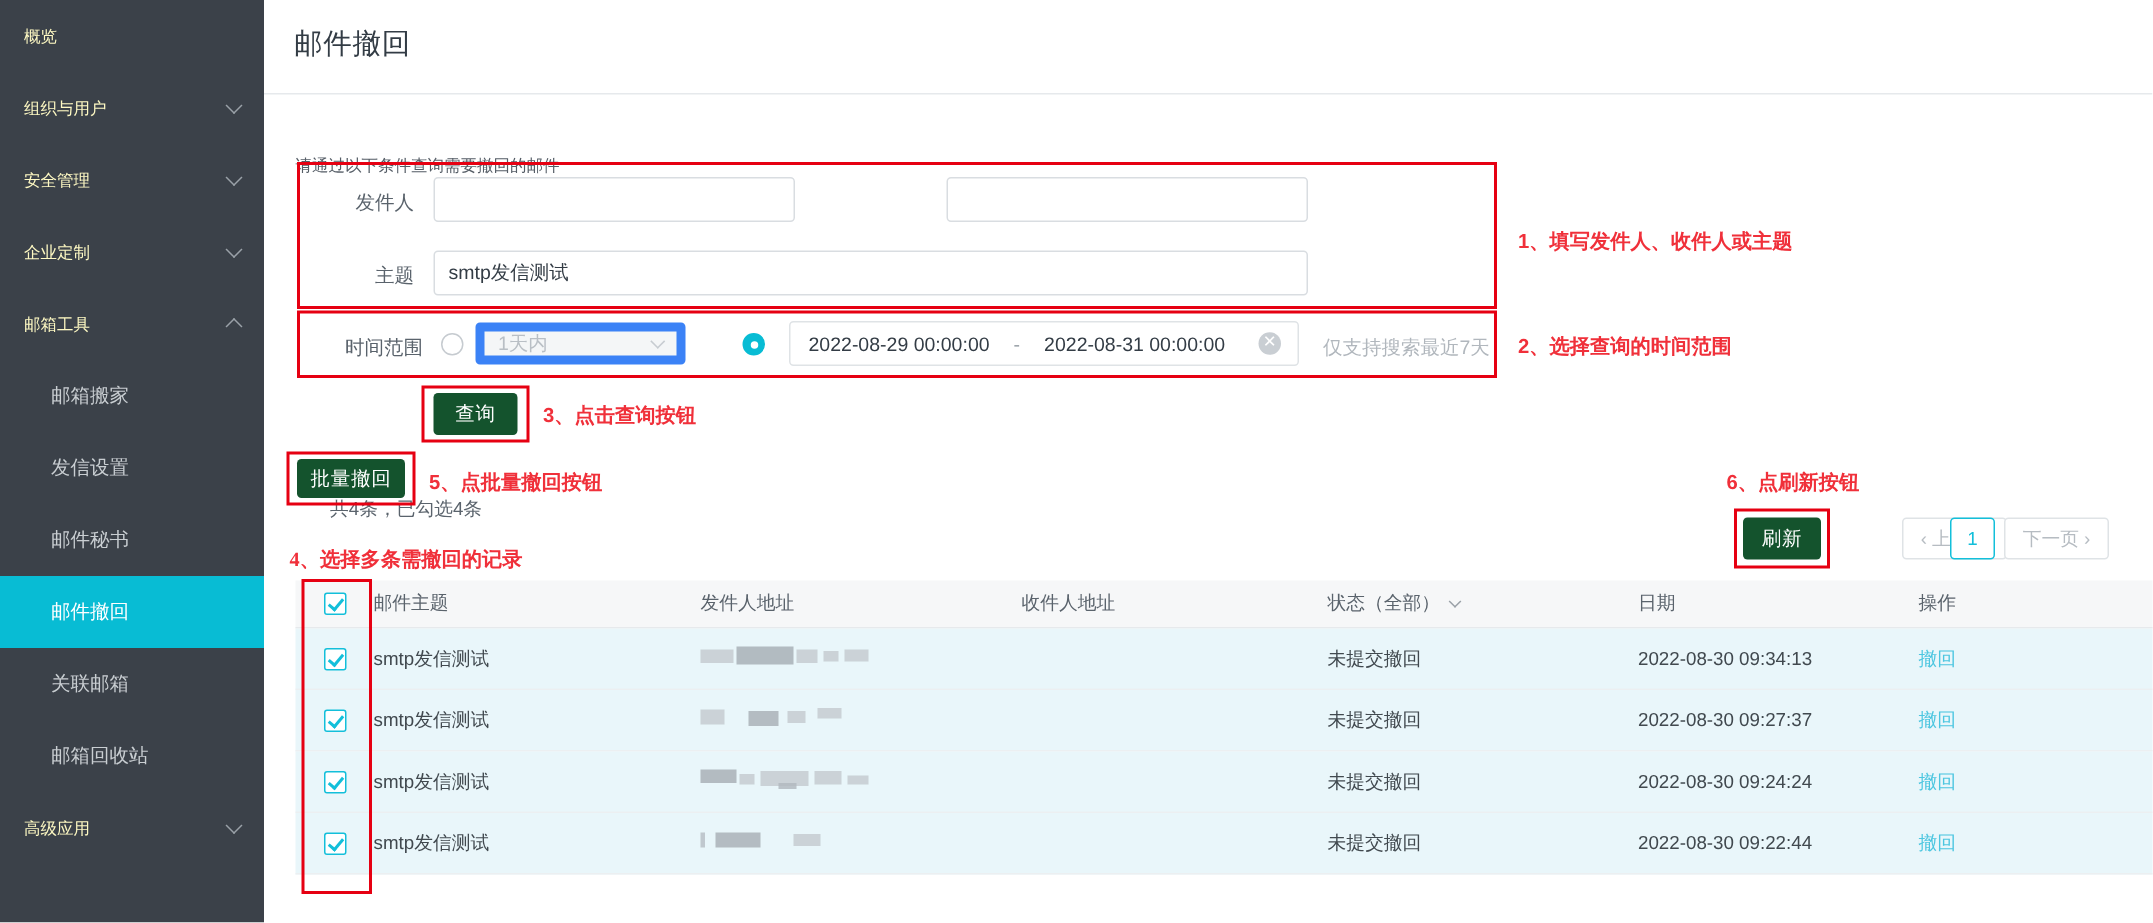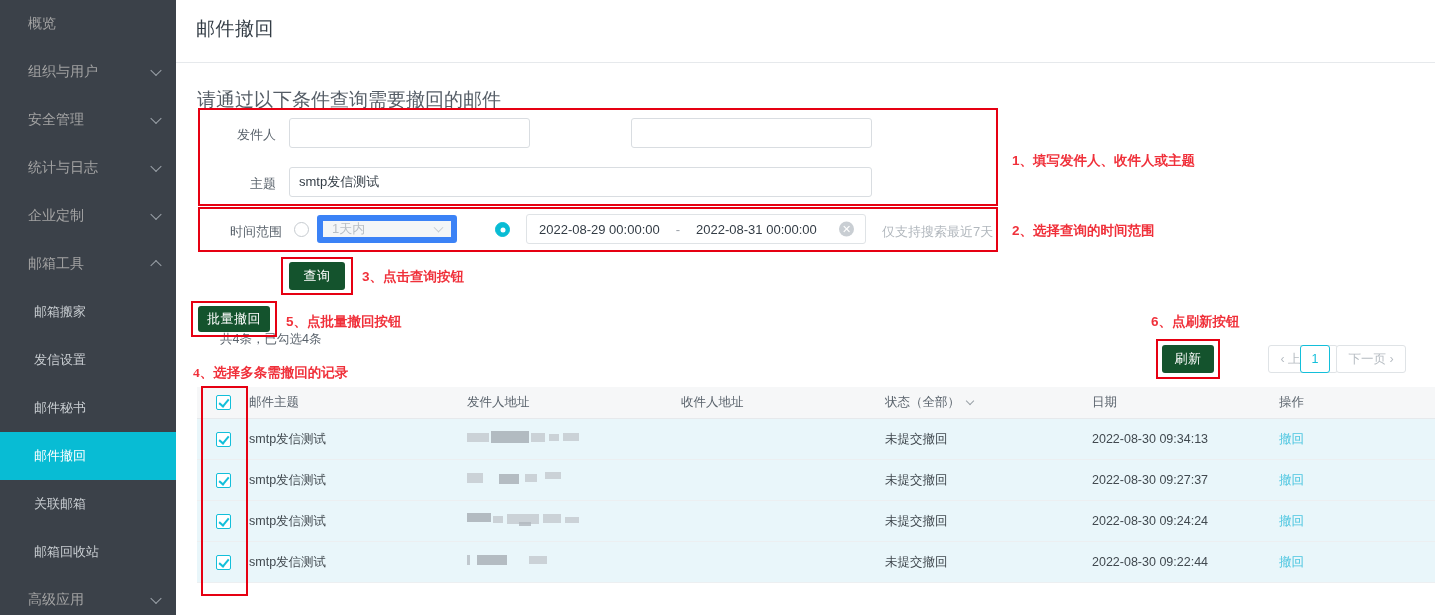--- a/index.html
+++ b/index.html
@@ -17,23 +17,23 @@
   #sidebar {
     position: absolute; left: 0; top: 0;
     width: 176px; height: 615px;
     background: #3b4149;
     overflow: hidden;
   }
   .nav-item {
     position: relative;
     height: 48px;
     display: flex; align-items: center;
-    color: #a3a3a3;
-    font-size: 14px;
-    padding-left: 28px;
+    color: #fef9c3;
+    font-size: 11px;
+    padding-left: 16px;
     cursor: pointer;
     user-select: none;
   }
   .nav-item.sub { padding-left: 34px; font-size: 13px; color: #c9ced2; }
   .nav-item.active { background: #08bcd4; color: #ffffff; }
   .nav-caret {
     position: absolute; right: 16px; top: 50%;
     width: 8px; height: 8px;
     border-right: 1.6px solid #9aa1a8;
     border-bottom: 1.6px solid #9aa1a8;
@@ -49,22 +49,22 @@
   }
   #page-title {
     position: absolute; left: 20px; top: 16px;
     font-size: 19px; color: #333c45; letter-spacing: .5px;
   }
   #title-divider {
     position: absolute; left: 0; top: 62px;
     width: 1259px; height: 1px; background: #e6e9ec;
   }
   #hint {
-    position: absolute; left: 21px; top: 87px;
-    font-size: 19px; color: #555d66;
+    position: absolute; left: 21px; top: 103px;
+    font-size: 11px; color: #555d66;
   }
 
   
   .red-box {
     position: absolute;
     border: 2px solid #e60012;
     pointer-events: none;
   }
   .red-note {
     position: absolute;
@@ -248,24 +248,20 @@
     </div>
     <div class="nav-item">
       <span>组织与用户</span>
       <span class="nav-caret"></span>
     </div>
     <div class="nav-item">
       <span>安全管理</span>
       <span class="nav-caret"></span>
     </div>
     <div class="nav-item">
-      <span>统计与日志</span>
-      <span class="nav-caret"></span>
-    </div>
-    <div class="nav-item">
       <span>企业定制</span>
       <span class="nav-caret"></span>
     </div>
     <div class="nav-item">
       <span>邮箱工具</span>
       <span class="nav-caret up"></span>
     </div>
     <div class="nav-item sub">
       <span>邮箱搬家</span>
     </div>

